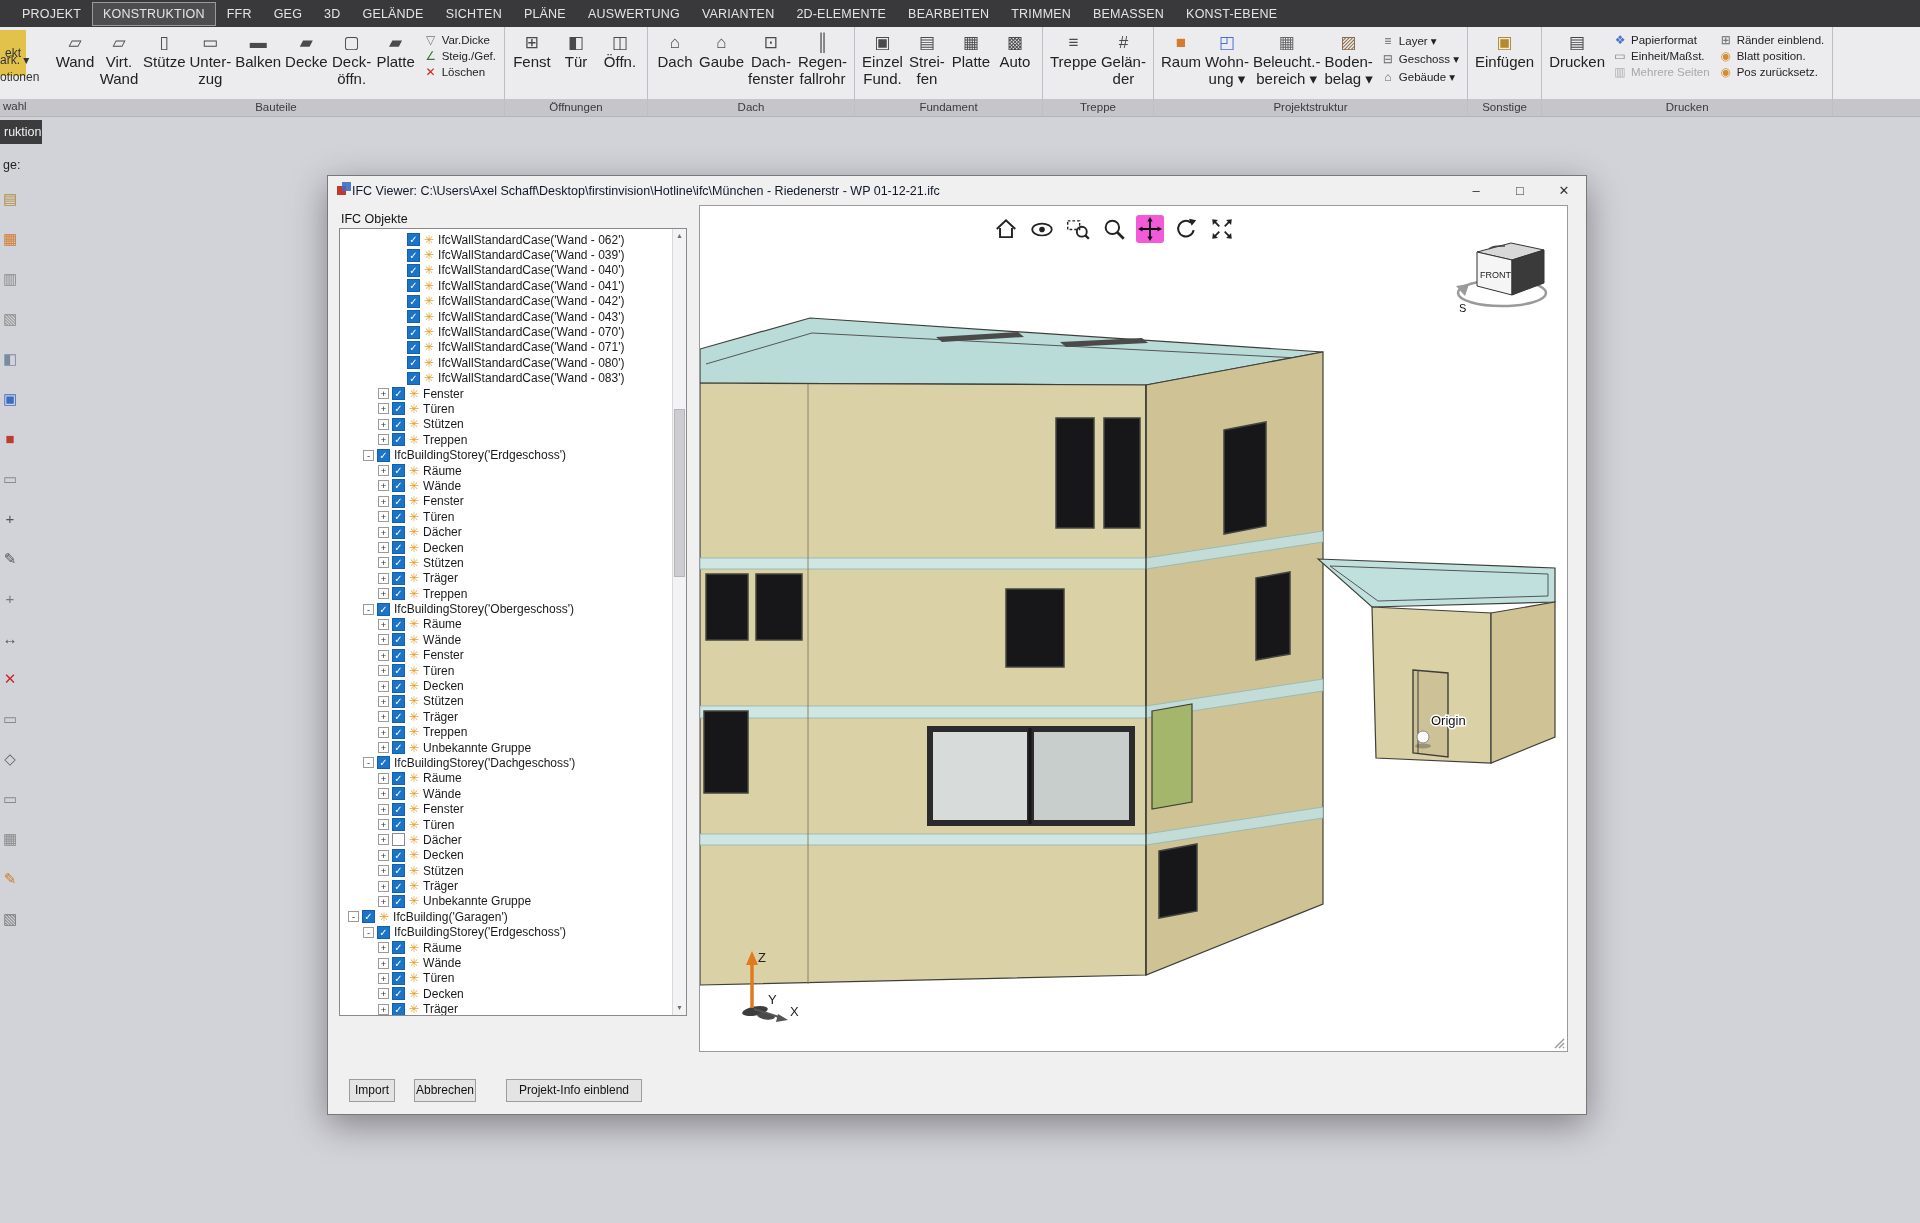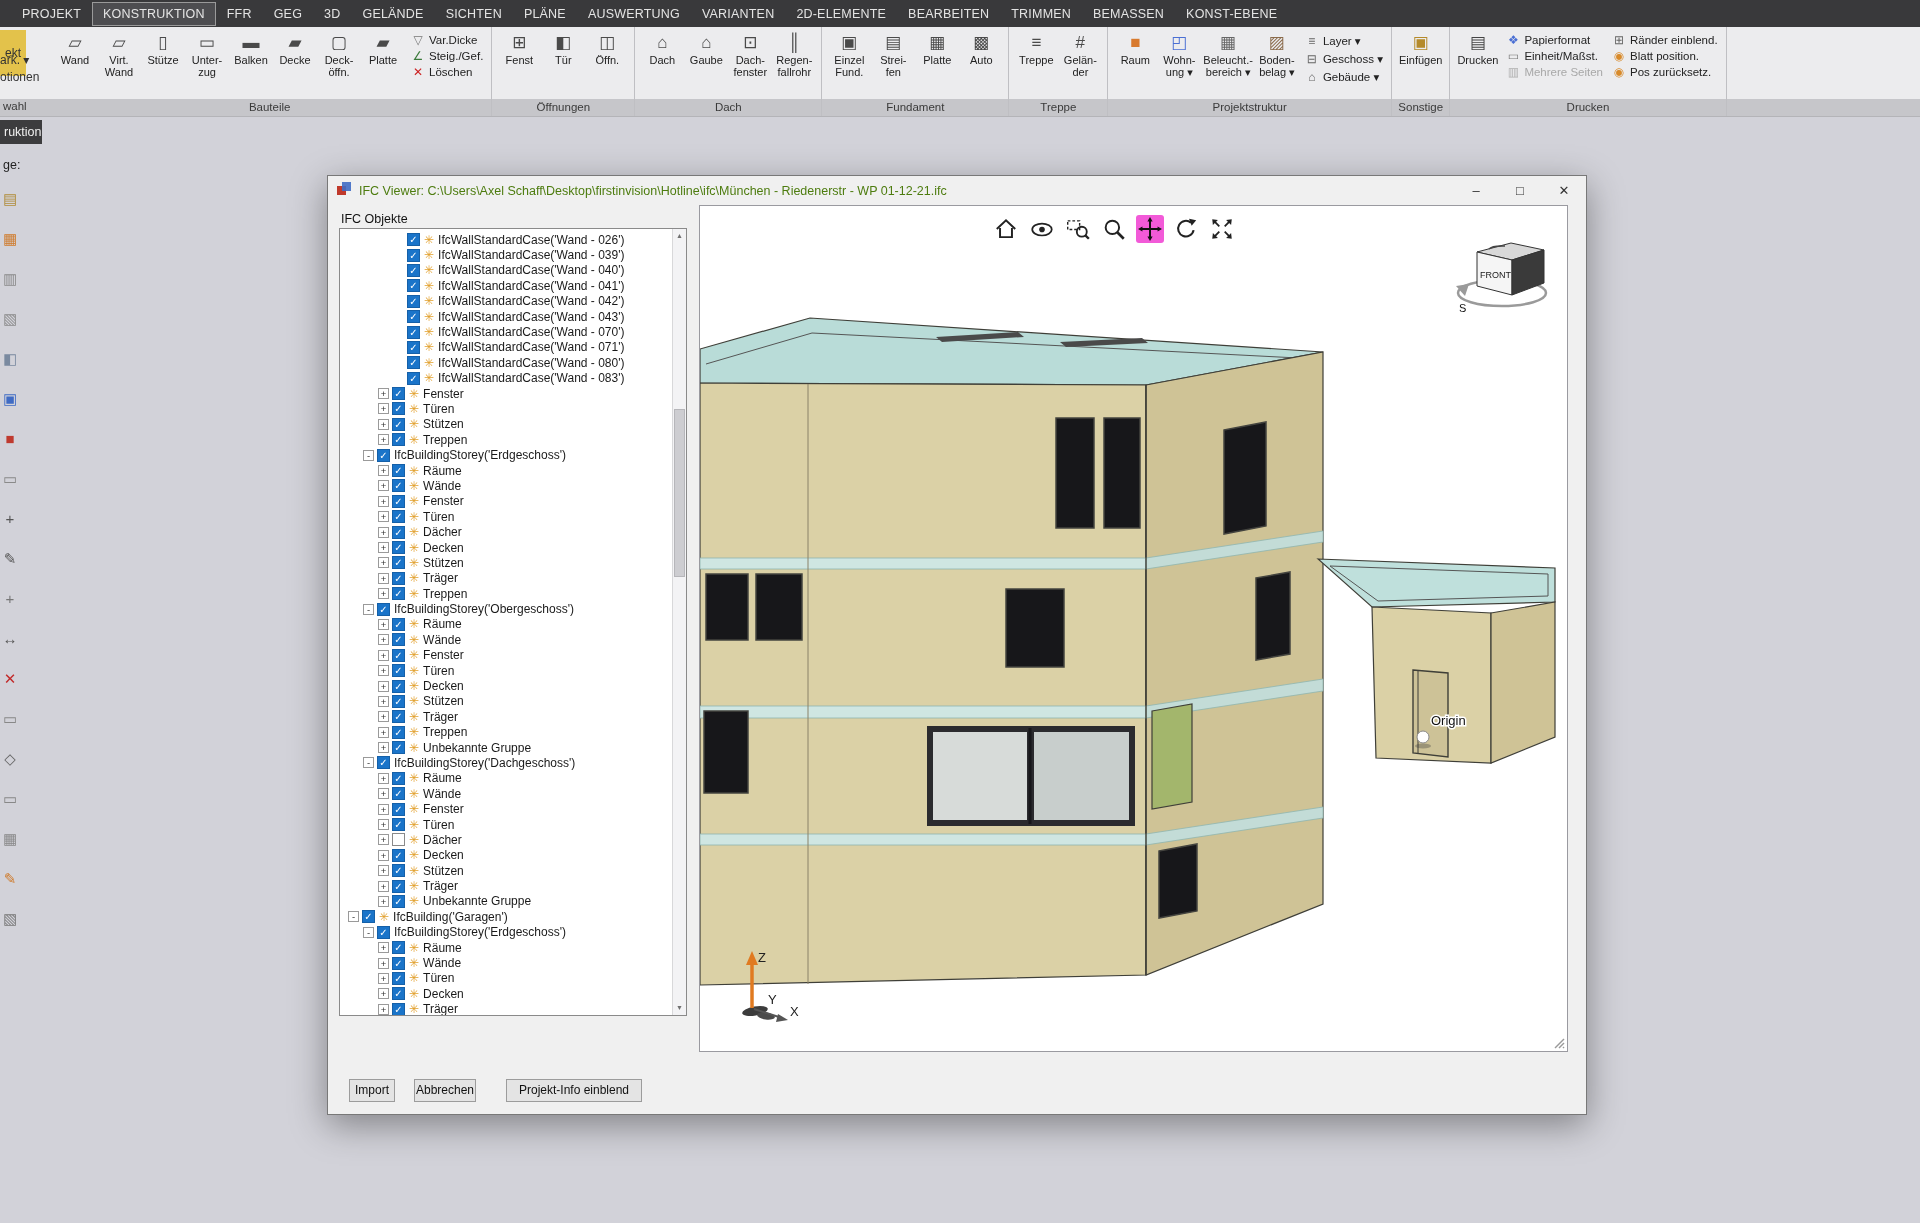--- a/index.html
+++ b/index.html
@@ -16,21 +16,21 @@
   
   .ribbon{position:absolute;left:0;top:27px;right:0;height:90px;background:#ececee;
           border-bottom:1px solid #b4b4b8;box-sizing:border-box;}
   .ribbon::after{content:"";position:absolute;left:0;right:0;bottom:0;height:17px;background:#c6c6ca;}
   #ribbon-groups{position:absolute;left:48px;top:0;bottom:0;display:flex;z-index:1;}
   .rgroup{position:relative;height:100%;padding:2px 5px 17px 5px;border-right:1px solid #bfbfc3;box-sizing:border-box;}
   .rcontent{display:flex;align-items:flex-start;height:100%;}
   .rbtn{min-width:40px;padding:1px 2px;display:flex;flex-direction:column;align-items:center;cursor:default;}
   .ric{width:25px;height:24px;display:flex;align-items:center;justify-content:center;
        font-size:17px;color:#4a4a4a;line-height:1;}
-  .rlb{font-size:11px;line-height:1.1;text-align:center;color:#222;white-space:pre-line;}
+  .rlb{font-size:15px;line-height:1.1;text-align:center;color:#222;white-space:pre-line;}
   .smallcol{display:flex;flex-direction:column;gap:4px;padding:5px 3px 0 6px;}
   .sitem{display:flex;align-items:center;gap:4px;font-size:11.5px;color:#222;white-space:nowrap;}
   .sitem.disabled .slb{color:#a8a8a8;}
   .sic{width:14px;text-align:center;font-size:12px;line-height:1;}
   .rgroup-label{position:absolute;left:0;right:0;bottom:0;height:17px;line-height:17px;
                 text-align:center;font-size:11.5px;color:#3a3a3a;z-index:2;}
 
   
   .chip{position:absolute;left:0;top:30px;background:#e3c24b;color:#333;font-size:12px;
         padding:16px 5px;z-index:3;}
@@ -44,21 +44,21 @@
   
   #sidebar{position:absolute;left:0;top:180px;width:20px;bottom:0;}
   .sideicon{position:absolute;left:1px;width:18px;height:18px;text-align:center;
             font-size:15px;line-height:18px;}
 
   
   .dialog{position:absolute;left:327px;top:175px;width:1260px;height:940px;background:#f0f0f0;
           border:1px solid #787878;box-shadow:0 10px 34px rgba(0,0,0,.38);box-sizing:border-box;}
   .titlebar{position:absolute;left:0;top:0;right:0;height:30px;display:flex;align-items:center;
             padding-left:8px;}
-  .dtitle{font-size:12.5px;color:#4d7c0f;margin-left:7px;white-space:nowrap;}
+  .dtitle{font-size:12.5px;color:#0f172a;white-space:nowrap;}
   .wbtns{margin-left:auto;display:flex;height:30px;}
   .wbtn{width:44px;height:30px;line-height:30px;text-align:center;font-size:13px;color:#333;}
   .panel-label{position:absolute;left:13px;top:36px;font-size:12.5px;color:#111;}
   .treebox{position:absolute;left:11px;top:52px;width:348px;height:788px;background:#fff;
            border:1px solid #8a8a8a;box-sizing:border-box;overflow:hidden;}
   #treerows{position:absolute;left:0;top:0;right:14px;padding-top:3px;}
   .trow{height:15.4px;display:flex;align-items:center;white-space:nowrap;}
   .texp{width:11px;height:11px;border:1px solid #9a9a9a;background:#fff;font-size:9.5px;
         line-height:9px;text-align:center;color:#333;margin-right:3px;box-sizing:border-box;flex:none;}
   .texp.empty{border:none;background:transparent;}
@@ -386,21 +386,21 @@
     </div>
 
     <div class="panel-label">IFC Objekte</div>
 
     <div class="treebox">
       <div id="treerows">
           <div class="trow" style="padding-left: 53px;">
             <span class="texp empty"></span>
             <span class="tchk on">✓</span>
             <span class="tstar">✳</span>
-            <span class="tlbl">IfcWallStandardCase('Wand - 026')</span>
+            <span class="tlbl">IfcWallStandardCase('Wand - 062')</span>
           </div>
           <div class="trow" style="padding-left: 53px;">
             <span class="texp empty"></span>
             <span class="tchk on">✓</span>
             <span class="tstar">✳</span>
             <span class="tlbl">IfcWallStandardCase('Wand - 039')</span>
           </div>
           <div class="trow" style="padding-left: 53px;">
             <span class="texp empty"></span>
             <span class="tchk on">✓</span>

